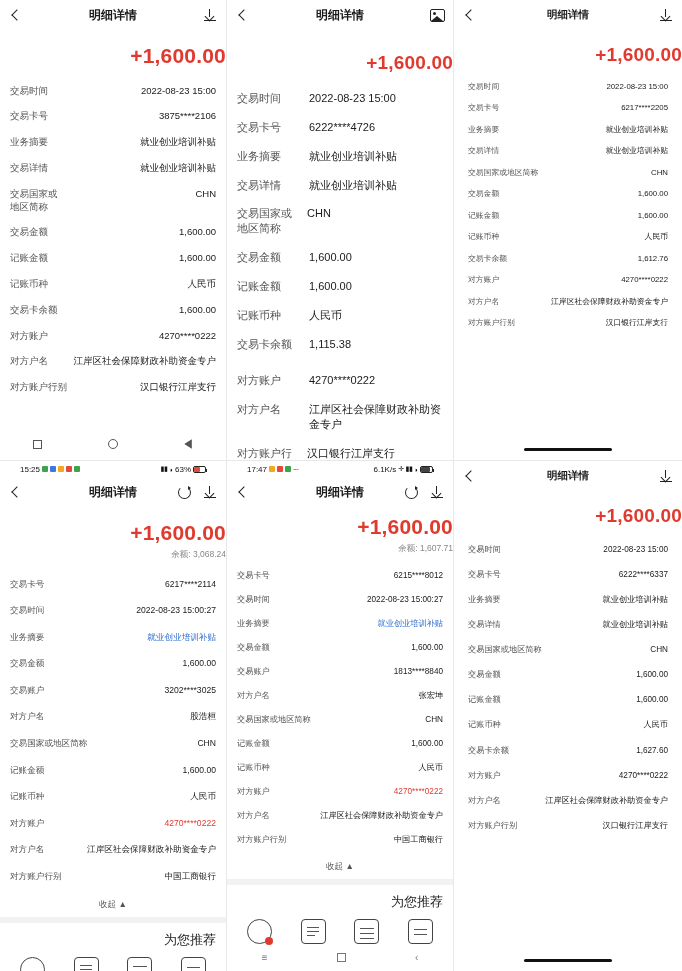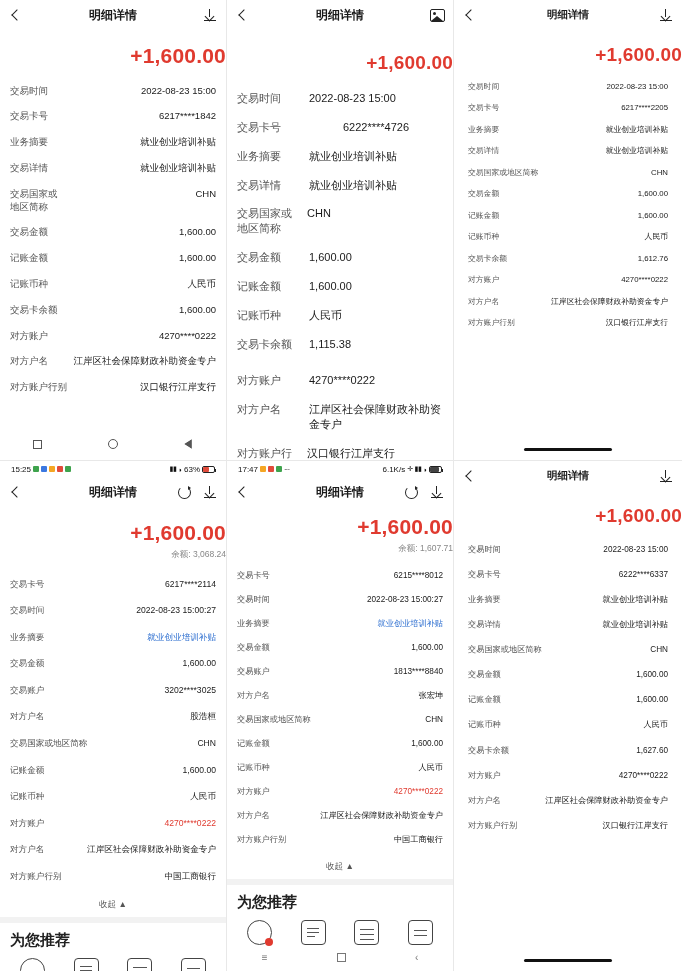--- a/index.html
+++ b/index.html
@@ -25,21 +25,21 @@
   }
   .panel.p3, .panel.p6 { border-right: none; }
   .panel.p4, .panel.p5, .panel.p6 { border-bottom: none; }
 
   
   .statusbar {
     height: 16px;
     display: flex;
     align-items: center;
     justify-content: space-between;
-    padding: 0 11px;
+    padding: 0 20px;
     font-size: 8px;
     color: #111;
   }
   .statusbar .sb-left { display: flex; align-items: center; gap: 2px; }
   .statusbar .sb-right { display: flex; align-items: center; gap: 2px; }
   .sb-icon { font-size: 7px; letter-spacing: -0.5px; }
   .sb-box {
     display: inline-block; width: 6px; height: 6px;
     background: #f5a623; border-radius: 1px;
   }
@@ -192,22 +192,23 @@
     text-align: center;
     font-size: 8.5px;
     color: #555;
     padding: 9px 0 6px;
     cursor: pointer;
   }
   .divider-gap { height: 6px; background: #f2f2f2; }
 
   
   .rec-title {
-    font-size: 15px; color: #222; font-weight: bold;
+    font-size: 13px; color: #222; font-weight: normal;
     padding: 8px 10px 4px;
+    text-align: right;
   }
   .rec-grid {
     display: flex; justify-content: space-around;
     padding: 4px 6px 2px;
   }
   .rec-item { text-align: center; width: 48px; }
   .rec-ic {
     width: 25px; height: 25px; margin: 0 auto 3px;
     border: 1.3px solid #444; border-radius: 4px;
     position: relative; background: #fff;
@@ -272,21 +273,21 @@
     <div class="amount-wrap">
       <div class="amount">+1,600.00</div>
     </div>
     <div class="rows s1">
       <div class="row">
           <span class="k">交易时间</span>
           <span class="v">2022-08-23 15:00</span>
         </div>
       <div class="row">
           <span class="k">交易卡号</span>
-          <span class="v">6217****1842</span>
+          <span class="v">3875****2106</span>
         </div>
       <div class="row">
           <span class="k">业务摘要</span>
           <span class="v">就业创业培训补贴</span>
         </div>
       <div class="row">
           <span class="k">交易详情</span>
           <span class="v">就业创业培训补贴</span>
         </div>
       <div class="row">
@@ -340,21 +341,21 @@
     <div class="amount-wrap" style="padding-top:22px">
       <div class="amount md">+1,600.00</div>
     </div>
     <div class="rows s2">
       <div class="row">
           <span class="k">交易时间</span>
           <span class="v" style="text-align:left">2022-08-23 15:00</span>
         </div>
       <div class="row">
           <span class="k">交易卡号</span>
-          <span class="v" style="text-align:center">6222****4726</span>
+          <span class="v" style="text-align:left">6222****4726</span>
         </div>
       <div class="row">
           <span class="k">业务摘要</span>
           <span class="v" style="text-align:left">就业创业培训补贴</span>
         </div>
       <div class="row">
           <span class="k">交易详情</span>
           <span class="v" style="text-align:left">就业创业培训补贴</span>
         </div>
       <div class="row">

